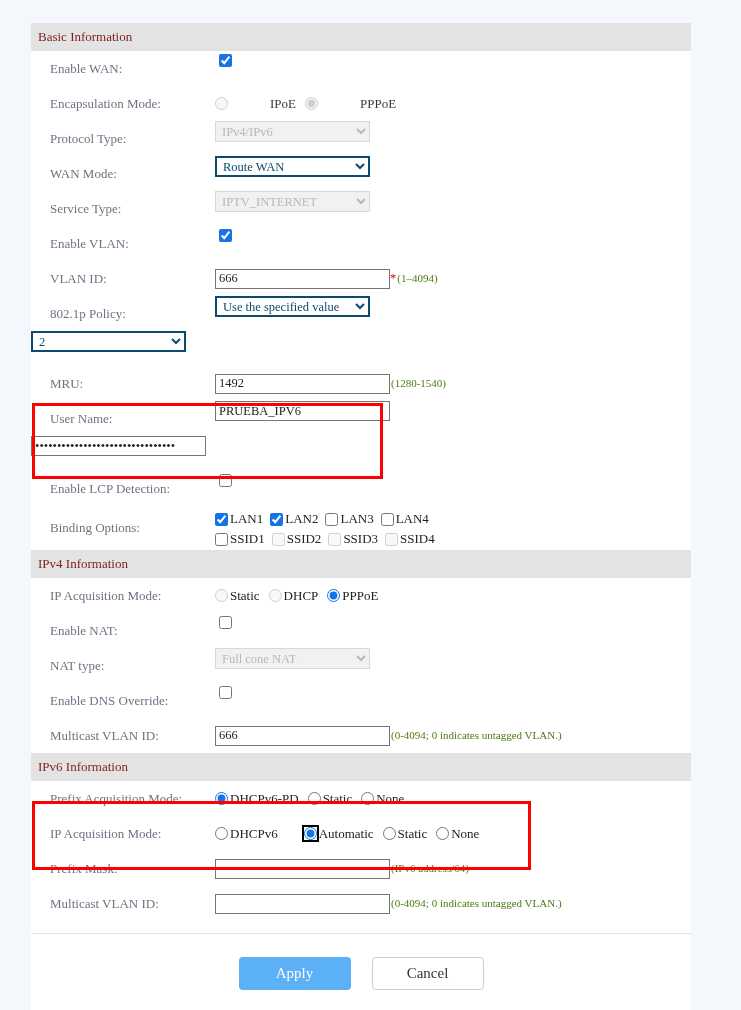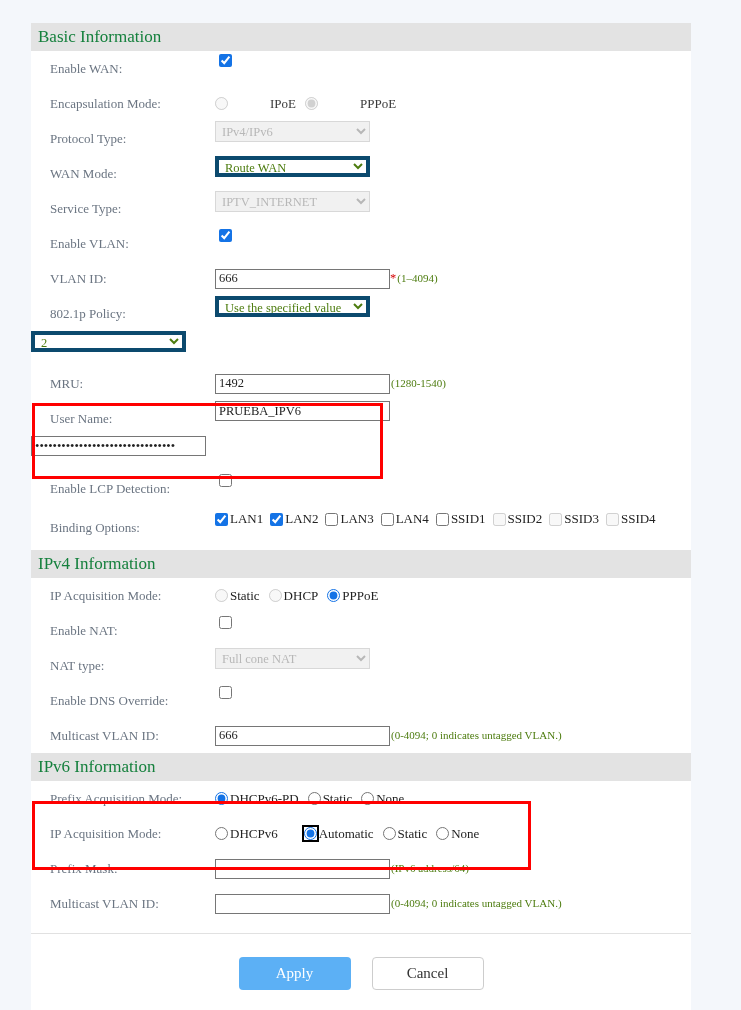--- a/index.html
+++ b/index.html
@@ -18,22 +18,22 @@
   }
   .page {
     position: absolute;
     left: 31px;
     top: 23px;
     width: 660px;
     background: #ffffff;
   }
   .sect-header {
     background: #e3e3e3;
-    color: #15803d;
-    font-size: 17px;
+    color: #7f1d1d;
+    font-size: 13px;
     height: 28px;
     line-height: 28px;
     padding-left: 7px;
     box-sizing: border-box;
   }
   .row {
     display: flex;
     align-items: flex-start;
     min-height: 35px;
     background: #ffffff;
@@ -76,23 +76,23 @@
   }
   input.txt.pw { letter-spacing: 0px; }
 
   
   select.sel {
     font-family: "Liberation Serif", "DejaVu Serif", serif;
     font-size: 12.5px;
     width: 155px;
     height: 21px;
     box-sizing: border-box;
-    border: 4px solid #0c4a6e;
+    border: 2px solid #0c4a6e;
     background: #fff;
-    color: #4d7c0f;
+    color: #0c4a6e;
     padding: 0 2px;
     border-radius: 0;
   }
   select.sel:disabled {
     border: 1px solid #c8c8c8;
     background: #ececec;
     color: #9a9a9a;
     -webkit-appearance: menulist;
   }
 
@@ -290,21 +290,21 @@
 
   <div class="row">
     <div class="lbl">Enable LCP Detection:</div>
     <div class="fld">
       <input type="checkbox" style="">
     </div>
   </div>
 
   <div class="row tall">
     <div class="lbl">Binding Options:</div>
-    <div class="fld bind-grid" style="">
+    <div class="fld bind-grid" style="flex-direction:column;">
       <div class="bind-line">
         <label class="opt">
           <input type="checkbox" checked="" style="">
           <span>LAN1</span>
         </label>
         <label class="opt">
           <input type="checkbox" checked="" style="">
           <span>LAN2</span>
         </label>
         <label class="opt">

